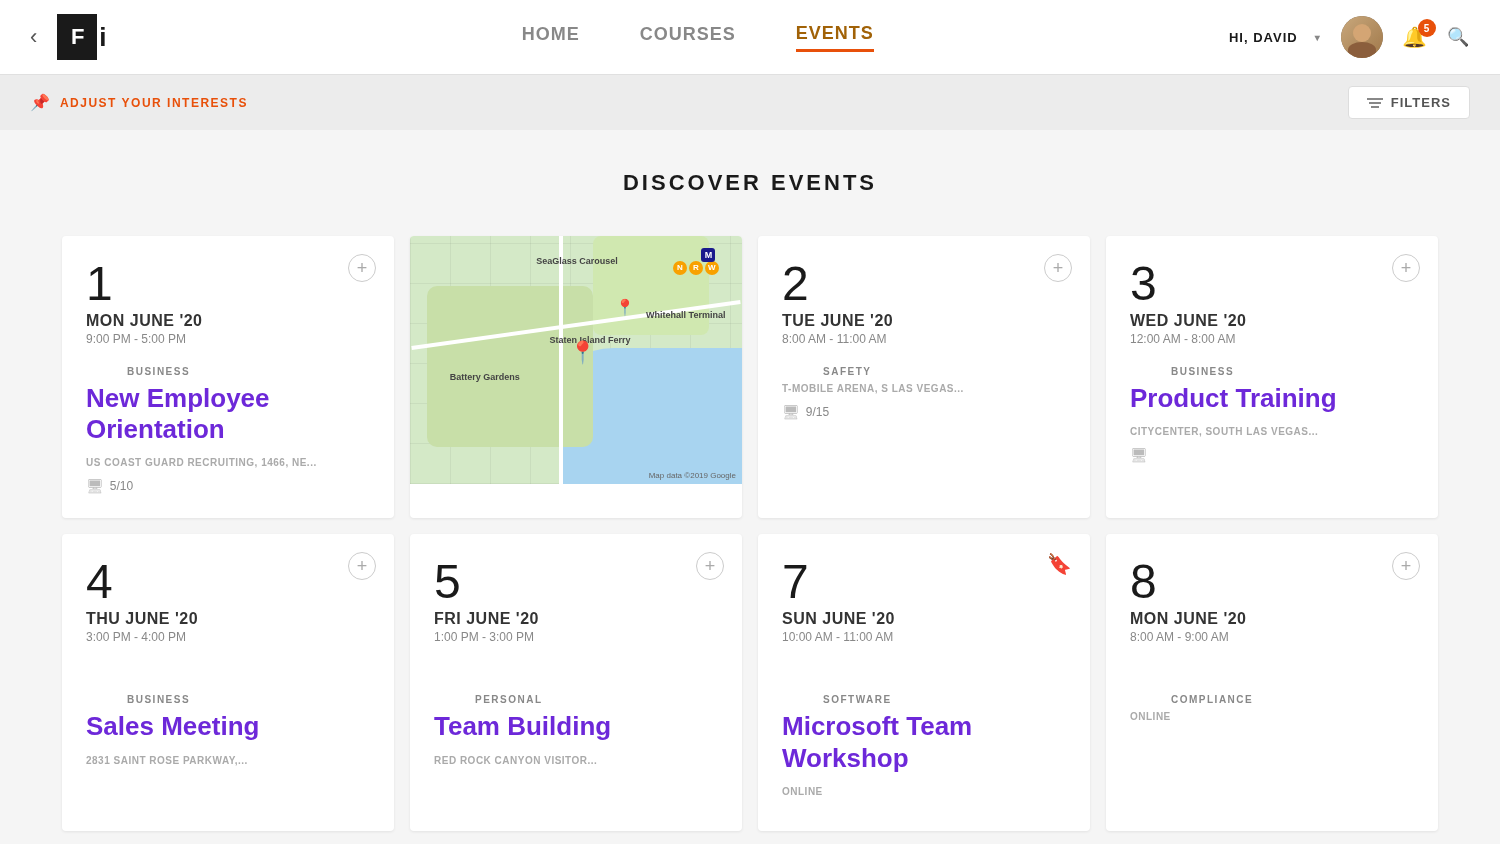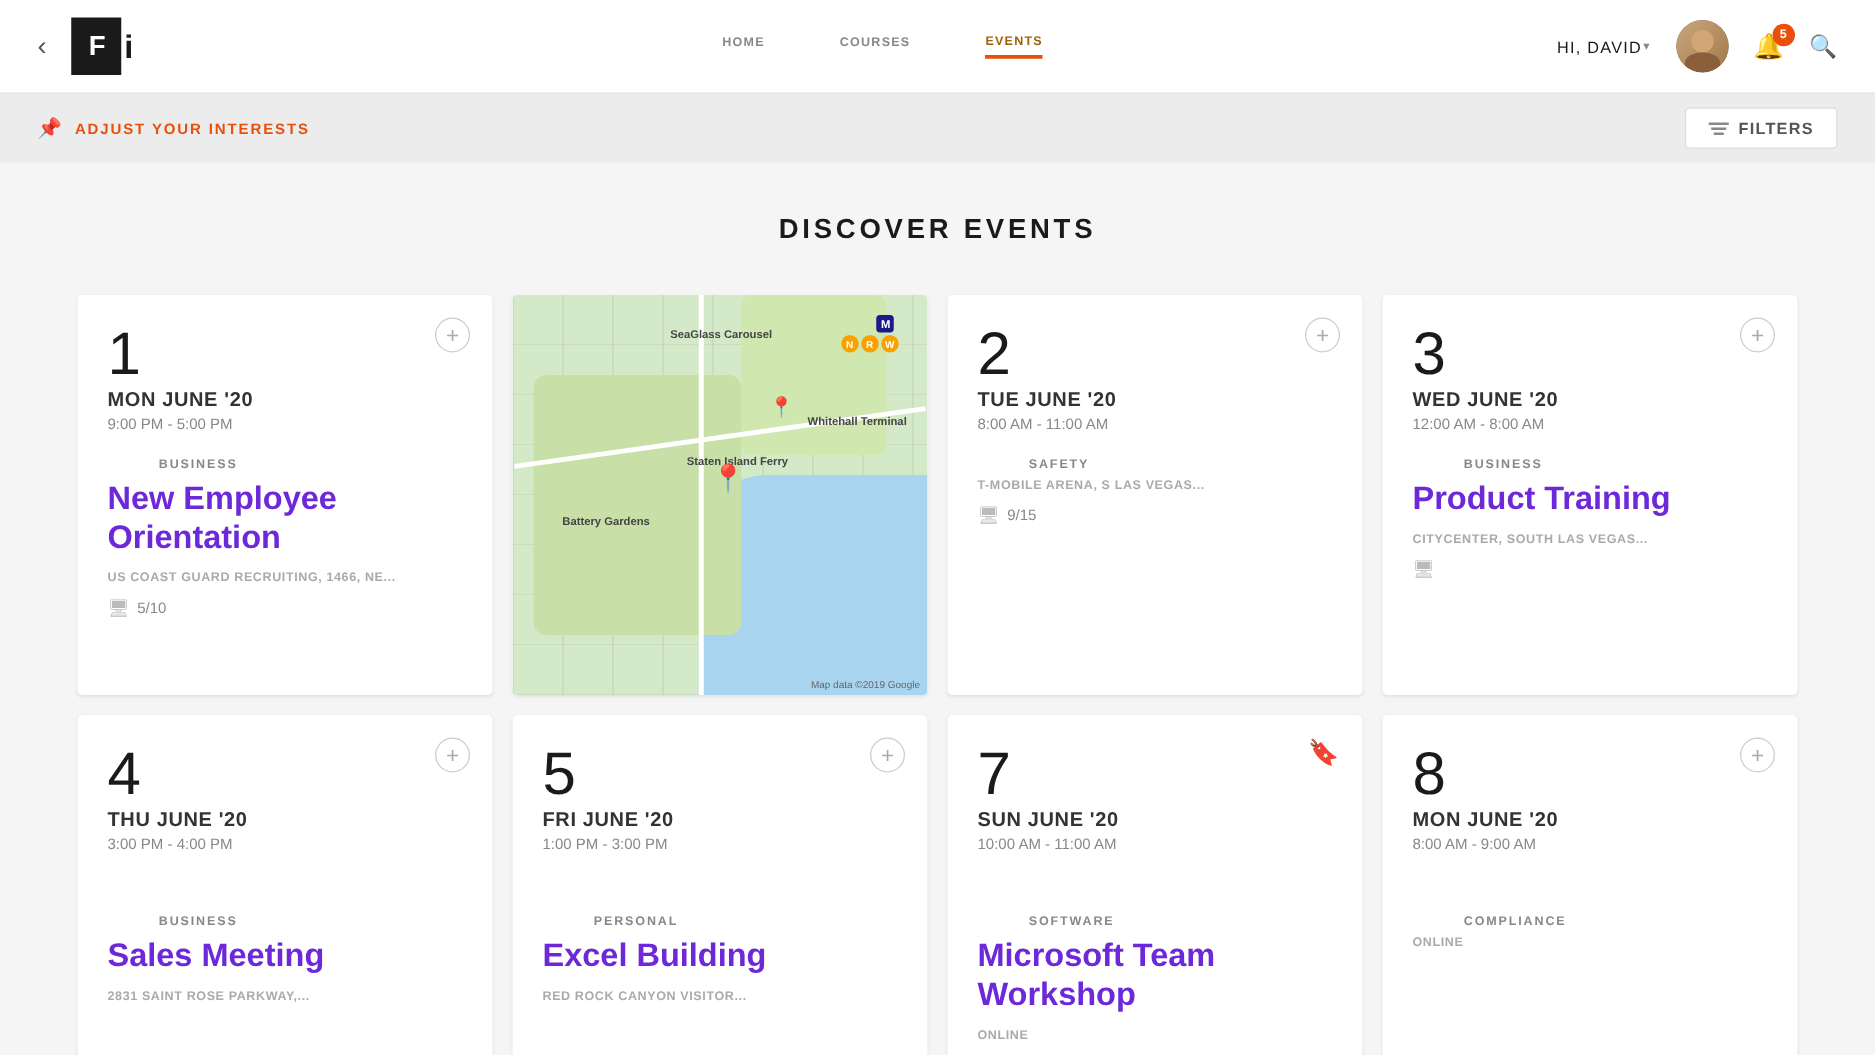--- a/index.html
+++ b/index.html
@@ -45,45 +45,45 @@
       margin-left: 2px;
     }
     nav {
       display: flex;
       align-items: center;
       gap: 60px;
       flex: 1;
       justify-content: center;
     }
     .nav-item {
-      font-size: 10px;
+      font-size: 18px;
       font-weight: 600;
       letter-spacing: 1px;
       color: #888;
       text-transform: uppercase;
       cursor: pointer;
       padding-bottom: 5px;
     }
     .nav-item.active {
       color: #a16207;
       border-bottom: 3px solid #e8500a;
     }
     .header-right {
       display: flex;
       align-items: center;
       gap: 20px;
     }
     .user-greeting {
       font-size: 13px;
-      font-weight: 400;
+      font-weight: 700;
       letter-spacing: 1px;
       color: #1a1a1a;
       display: flex;
       align-items: center;
-      gap: 1px;
+      gap: 17px;
       cursor: pointer;
     }
     .chevron-down {
       font-size: 10px;
       color: #888;
     }
     .avatar {
       width: 42px;
       height: 42px;
       border-radius: 50%;
@@ -317,21 +317,21 @@
       top: 18px;
       right: 18px;
       cursor: pointer;
       font-size: 20px;
       color: #e8a020;
     }
 
     
     .map-embed {
       width: 100%;
-      height: 320px;
+      height: 248px;
       background: #d4e9c7;
       position: relative;
       overflow: hidden;
     }
     .map-grid {
       position: absolute;
       inset: 0;
       background:
         repeating-linear-gradient(0deg, rgba(0,0,0,0.05) 0px, rgba(0,0,0,0.05) 1px, transparent 1px, transparent 40px),
         repeating-linear-gradient(90deg, rgba(0,0,0,0.05) 0px, rgba(0,0,0,0.05) 1px, transparent 1px, transparent 40px);
@@ -580,21 +580,21 @@
       <div class="event-location">2831 SAINT ROSE PARKWAY,...</div>
     </div>
 
     <div class="event-card">
       <div class="add-btn">+</div>
       <div class="event-number">5</div>
       <div class="event-date">FRI JUNE '20</div>
       <div class="event-time">1:00 PM - 3:00 PM</div>
       <div style="height:30px"></div>
       <div class="event-category">PERSONAL</div>
-      <div class="event-title">Excel Building</div>
+      <div class="event-title">Team Building</div>
       <div class="event-location">RED ROCK CANYON VISITOR...</div>
     </div>
 
     <div class="event-card">
       <div class="bookmark-btn">🔖</div>
       <div class="event-number">7</div>
       <div class="event-date">SUN JUNE '20</div>
       <div class="event-time">10:00 AM - 11:00 AM</div>
       <div style="height:30px"></div>
       <div class="event-category">SOFTWARE</div>

